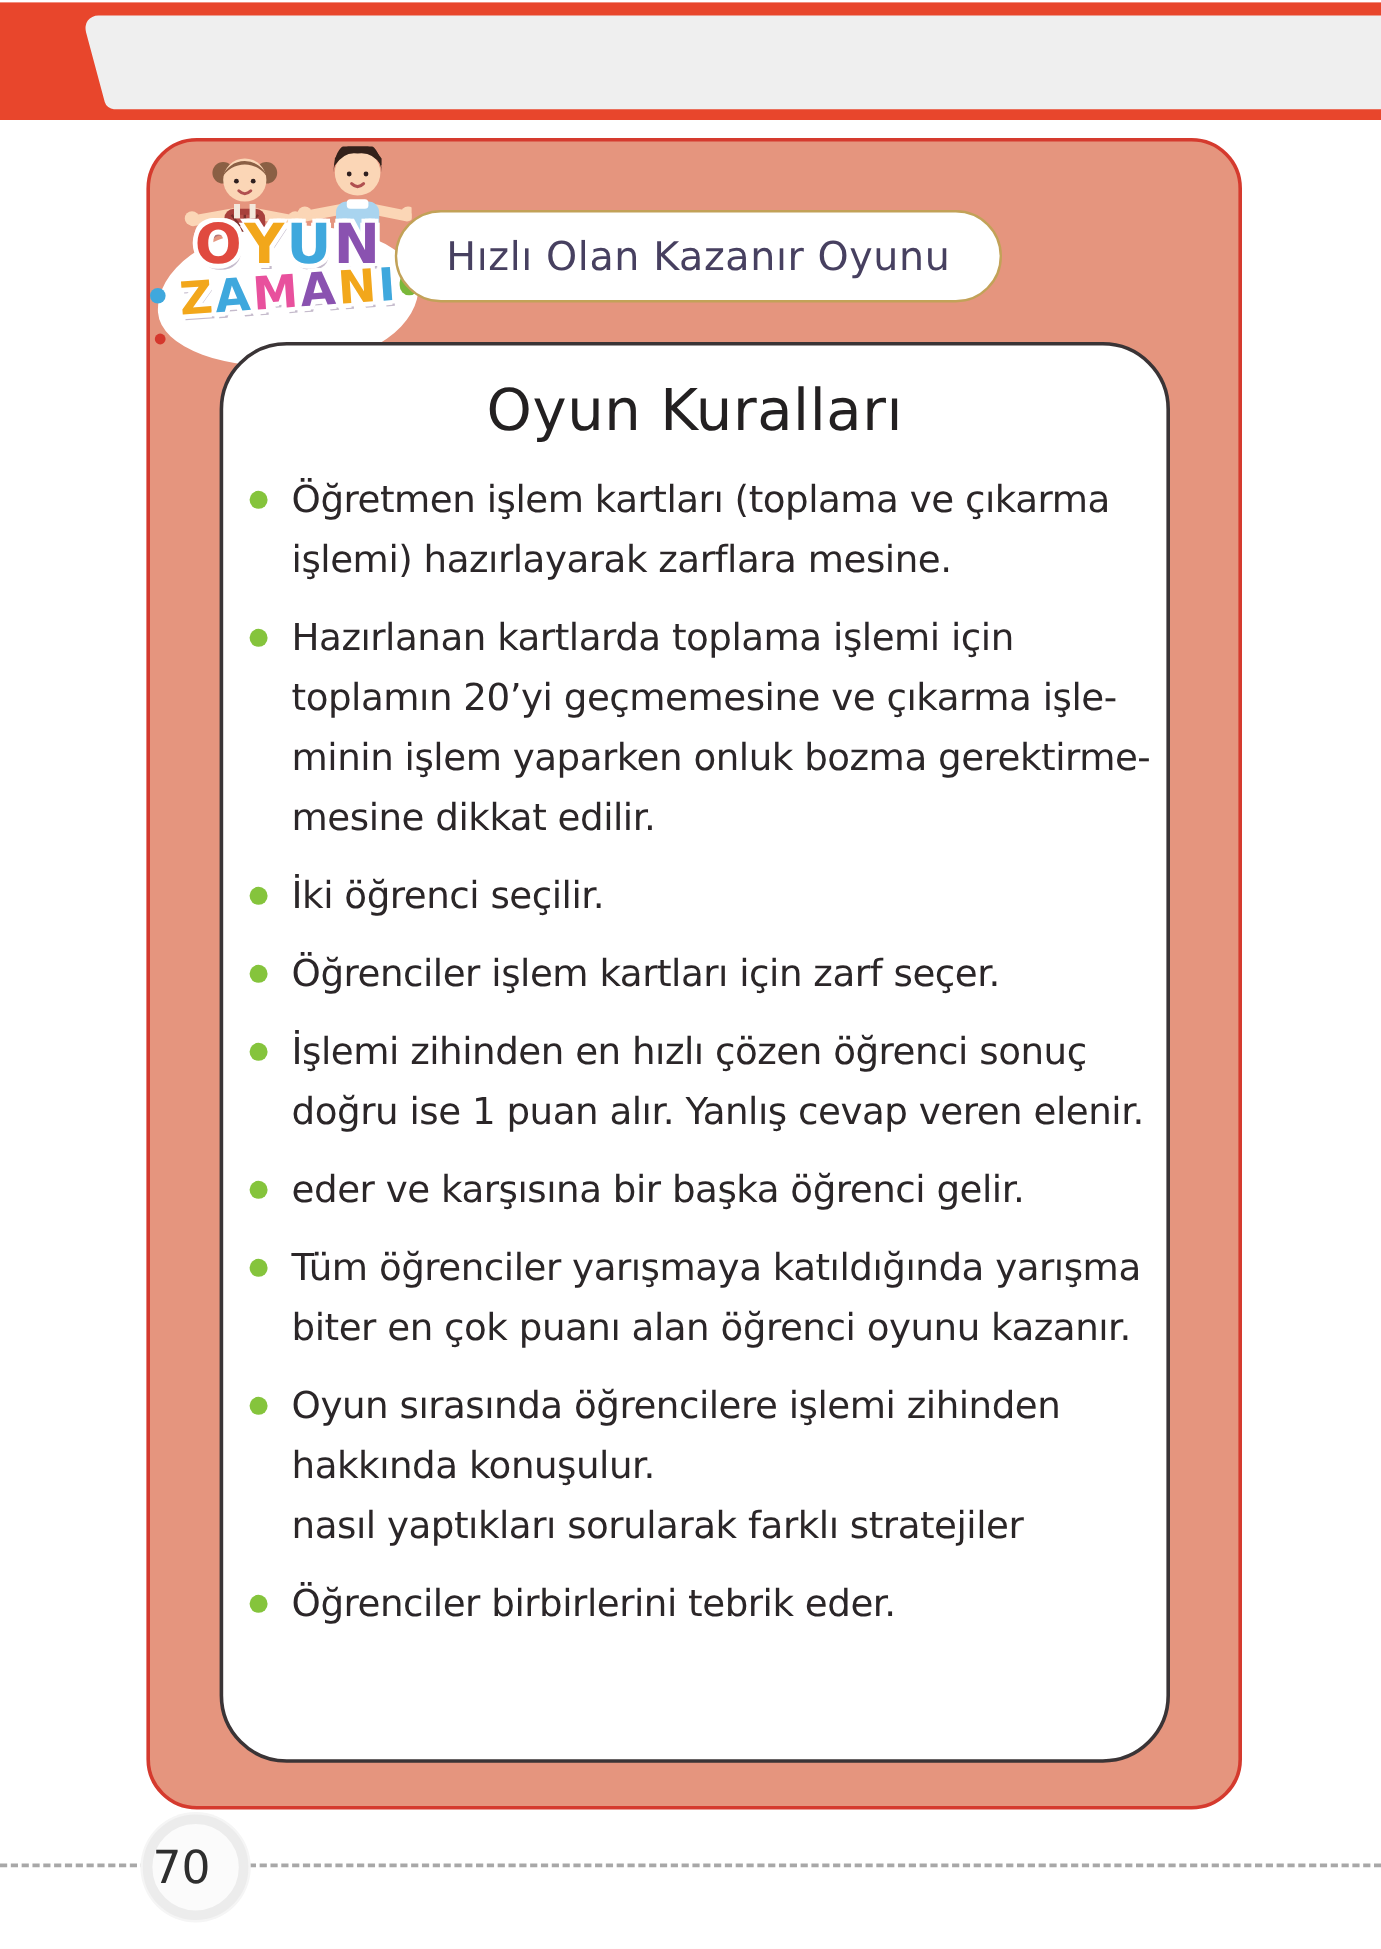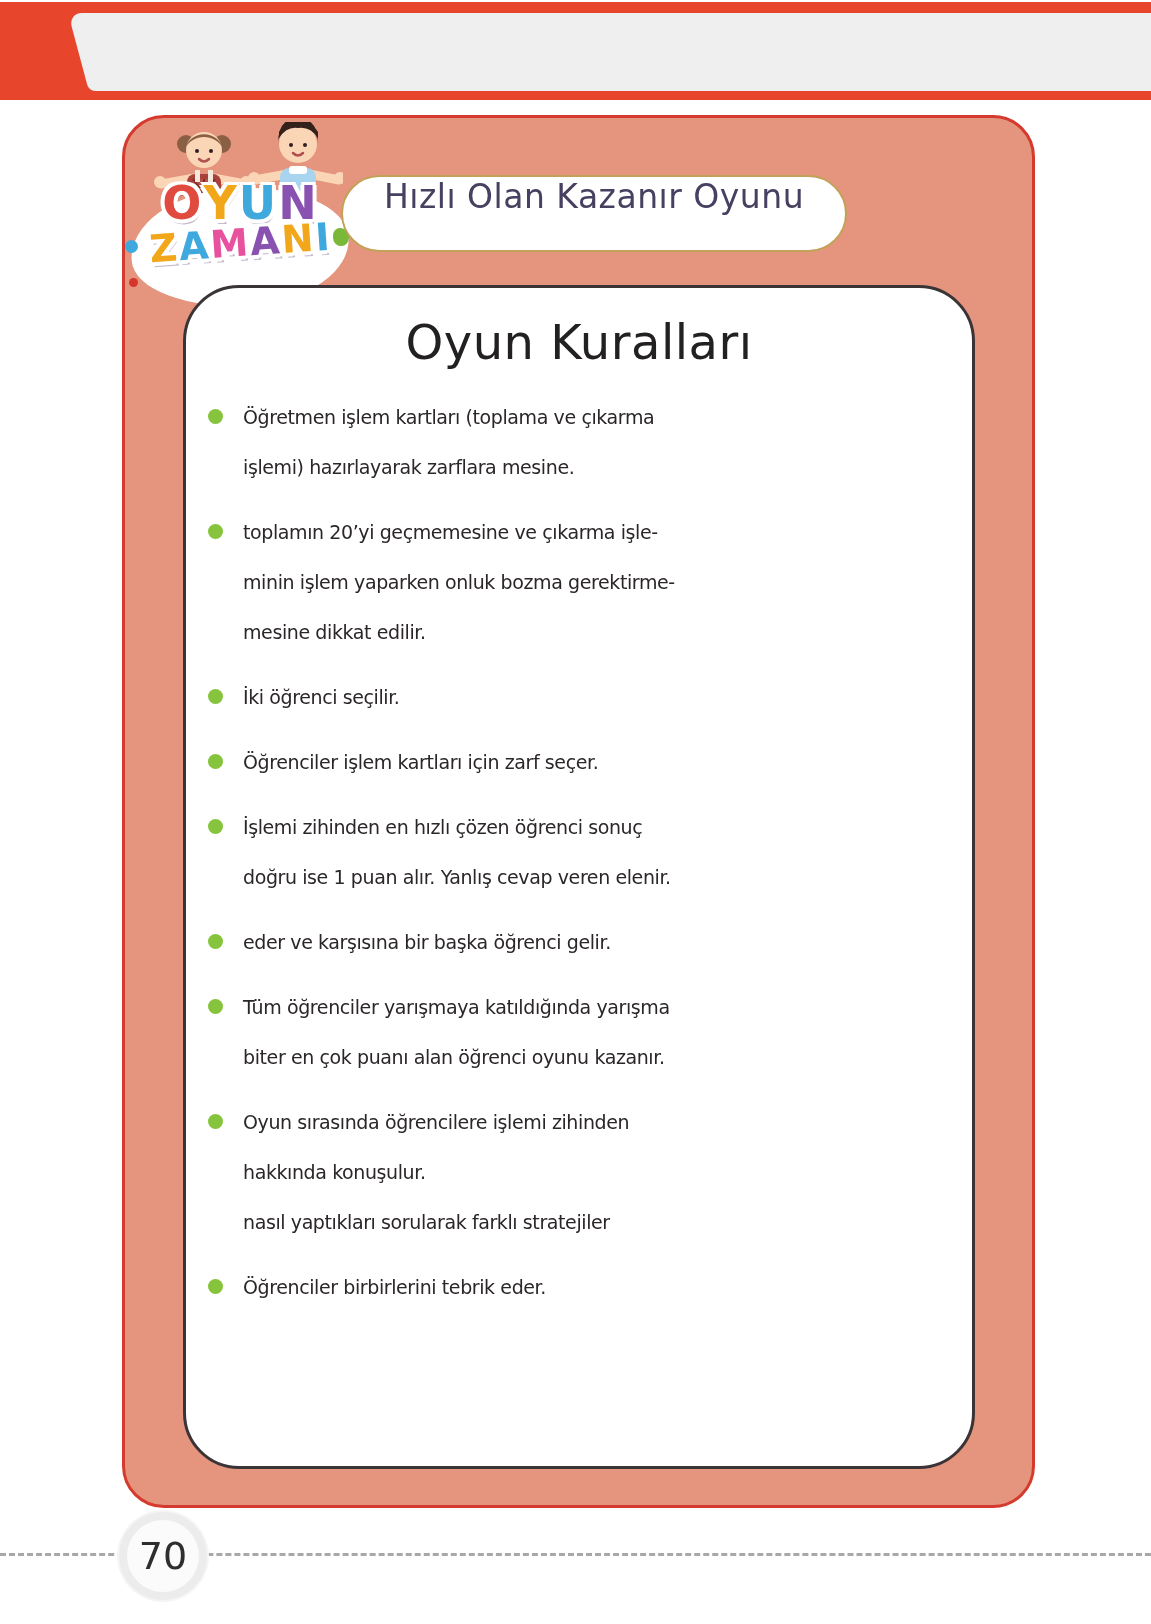--- a/index.html
+++ b/index.html
@@ -62,24 +62,24 @@
       0 -3px 0 #fff, 0 4px 0 #fff, -4px 0 0 #fff, 4px 0 0 #fff,
       2px 5px 0 rgba(90,60,110,.35);
   }
   .logo-dot{position:absolute;border-radius:50%;}
   .logo-dot.blue{left:-8px;top:120px;width:13px;height:13px;background:#3fa8dd;}
   .logo-dot.green{left:200px;top:108px;width:16px;height:18px;background:#7ab83a;border-radius:45% 55% 50% 50%;}
   .logo-dot.red{left:-4px;top:158px;width:9px;height:9px;background:#d5372d;}
 
   
   .title-pill{
-    position:absolute;left:216px;top:57px;width:506px;height:77px;
+    position:absolute;left:204px;top:57px;width:506px;height:77px;
     background:#ffffff;border:2px solid var(--pill-border-gold);
     border-radius:40px;
-    display:flex;justify-content:center;
+    display:flex;align-items:center;justify-content:center;
   }
   .title-pill span{
     color:var(--title-text);font-size:33px;letter-spacing:.5px;
     white-space:nowrap;
   }
 
   
   .rules-card{
     position:absolute;left:58px;top:167px;width:792px;height:1184px;
     background:#ffffff;border:3px solid var(--card-border-dark);
@@ -96,33 +96,33 @@
   }
   .rules-list li{
     display:flex;align-items:flex-start;margin-bottom:15px;
   }
   .bullet{
     flex:0 0 auto;width:15px;height:15px;border-radius:50%;
     background:var(--bullet-green);margin:17px 20px 0 0;
   }
   .lines{color:var(--body-text);}
   .line{
-    font-size:19px;line-height:50px;letter-spacing:-0.4px;
+    font-size:31px;line-height:50px;letter-spacing:-0.4px;
     white-space:nowrap;
   }
 
   
   .dashed-line{
     position:absolute;left:0;top:1553px;width:1151px;height:0;
     border-top:3px dashed var(--dash-gray);
   }
   .page-number-badge{
     position:absolute;left:119px;top:1512px;width:88px;height:88px;
     background:#fbfbfb;border:8px solid var(--ring-gray);border-radius:50%;
-    display:flex;align-items:center;justify-content:center;
+    display:flex;align-items:center;
     box-shadow:0 0 0 2px #f5f5f5;
   }
   .page-number-badge span{font-size:38px;color:#2e2e2e;}
 </style>
 </head>
 <body>
 
 <div class="page">
 
   <div class="top-banner">
@@ -188,20 +188,21 @@
           <li>
             <span class="bullet"></span>
             <div class="lines">
               <div class="line">Öğretmen işlem kartları (toplama ve çıkarma</div>
               <div class="line">işlemi) hazırlayarak zarflara mesine.</div>
             </div>
           </li>
           <li>
             <span class="bullet"></span>
             <div class="lines">
+              <div class="line">Hazırlanan kartlarda toplama işlemi için</div>
               <div class="line">toplamın 20’yi geçmemesine ve çıkarma işle-</div>
               <div class="line">minin işlem yaparken onluk bozma gerektirme-</div>
               <div class="line">mesine dikkat edilir.</div>
             </div>
           </li>
           <li>
             <span class="bullet"></span>
             <div class="lines">
               <div class="line">İki öğrenci seçilir.</div>
             </div>

